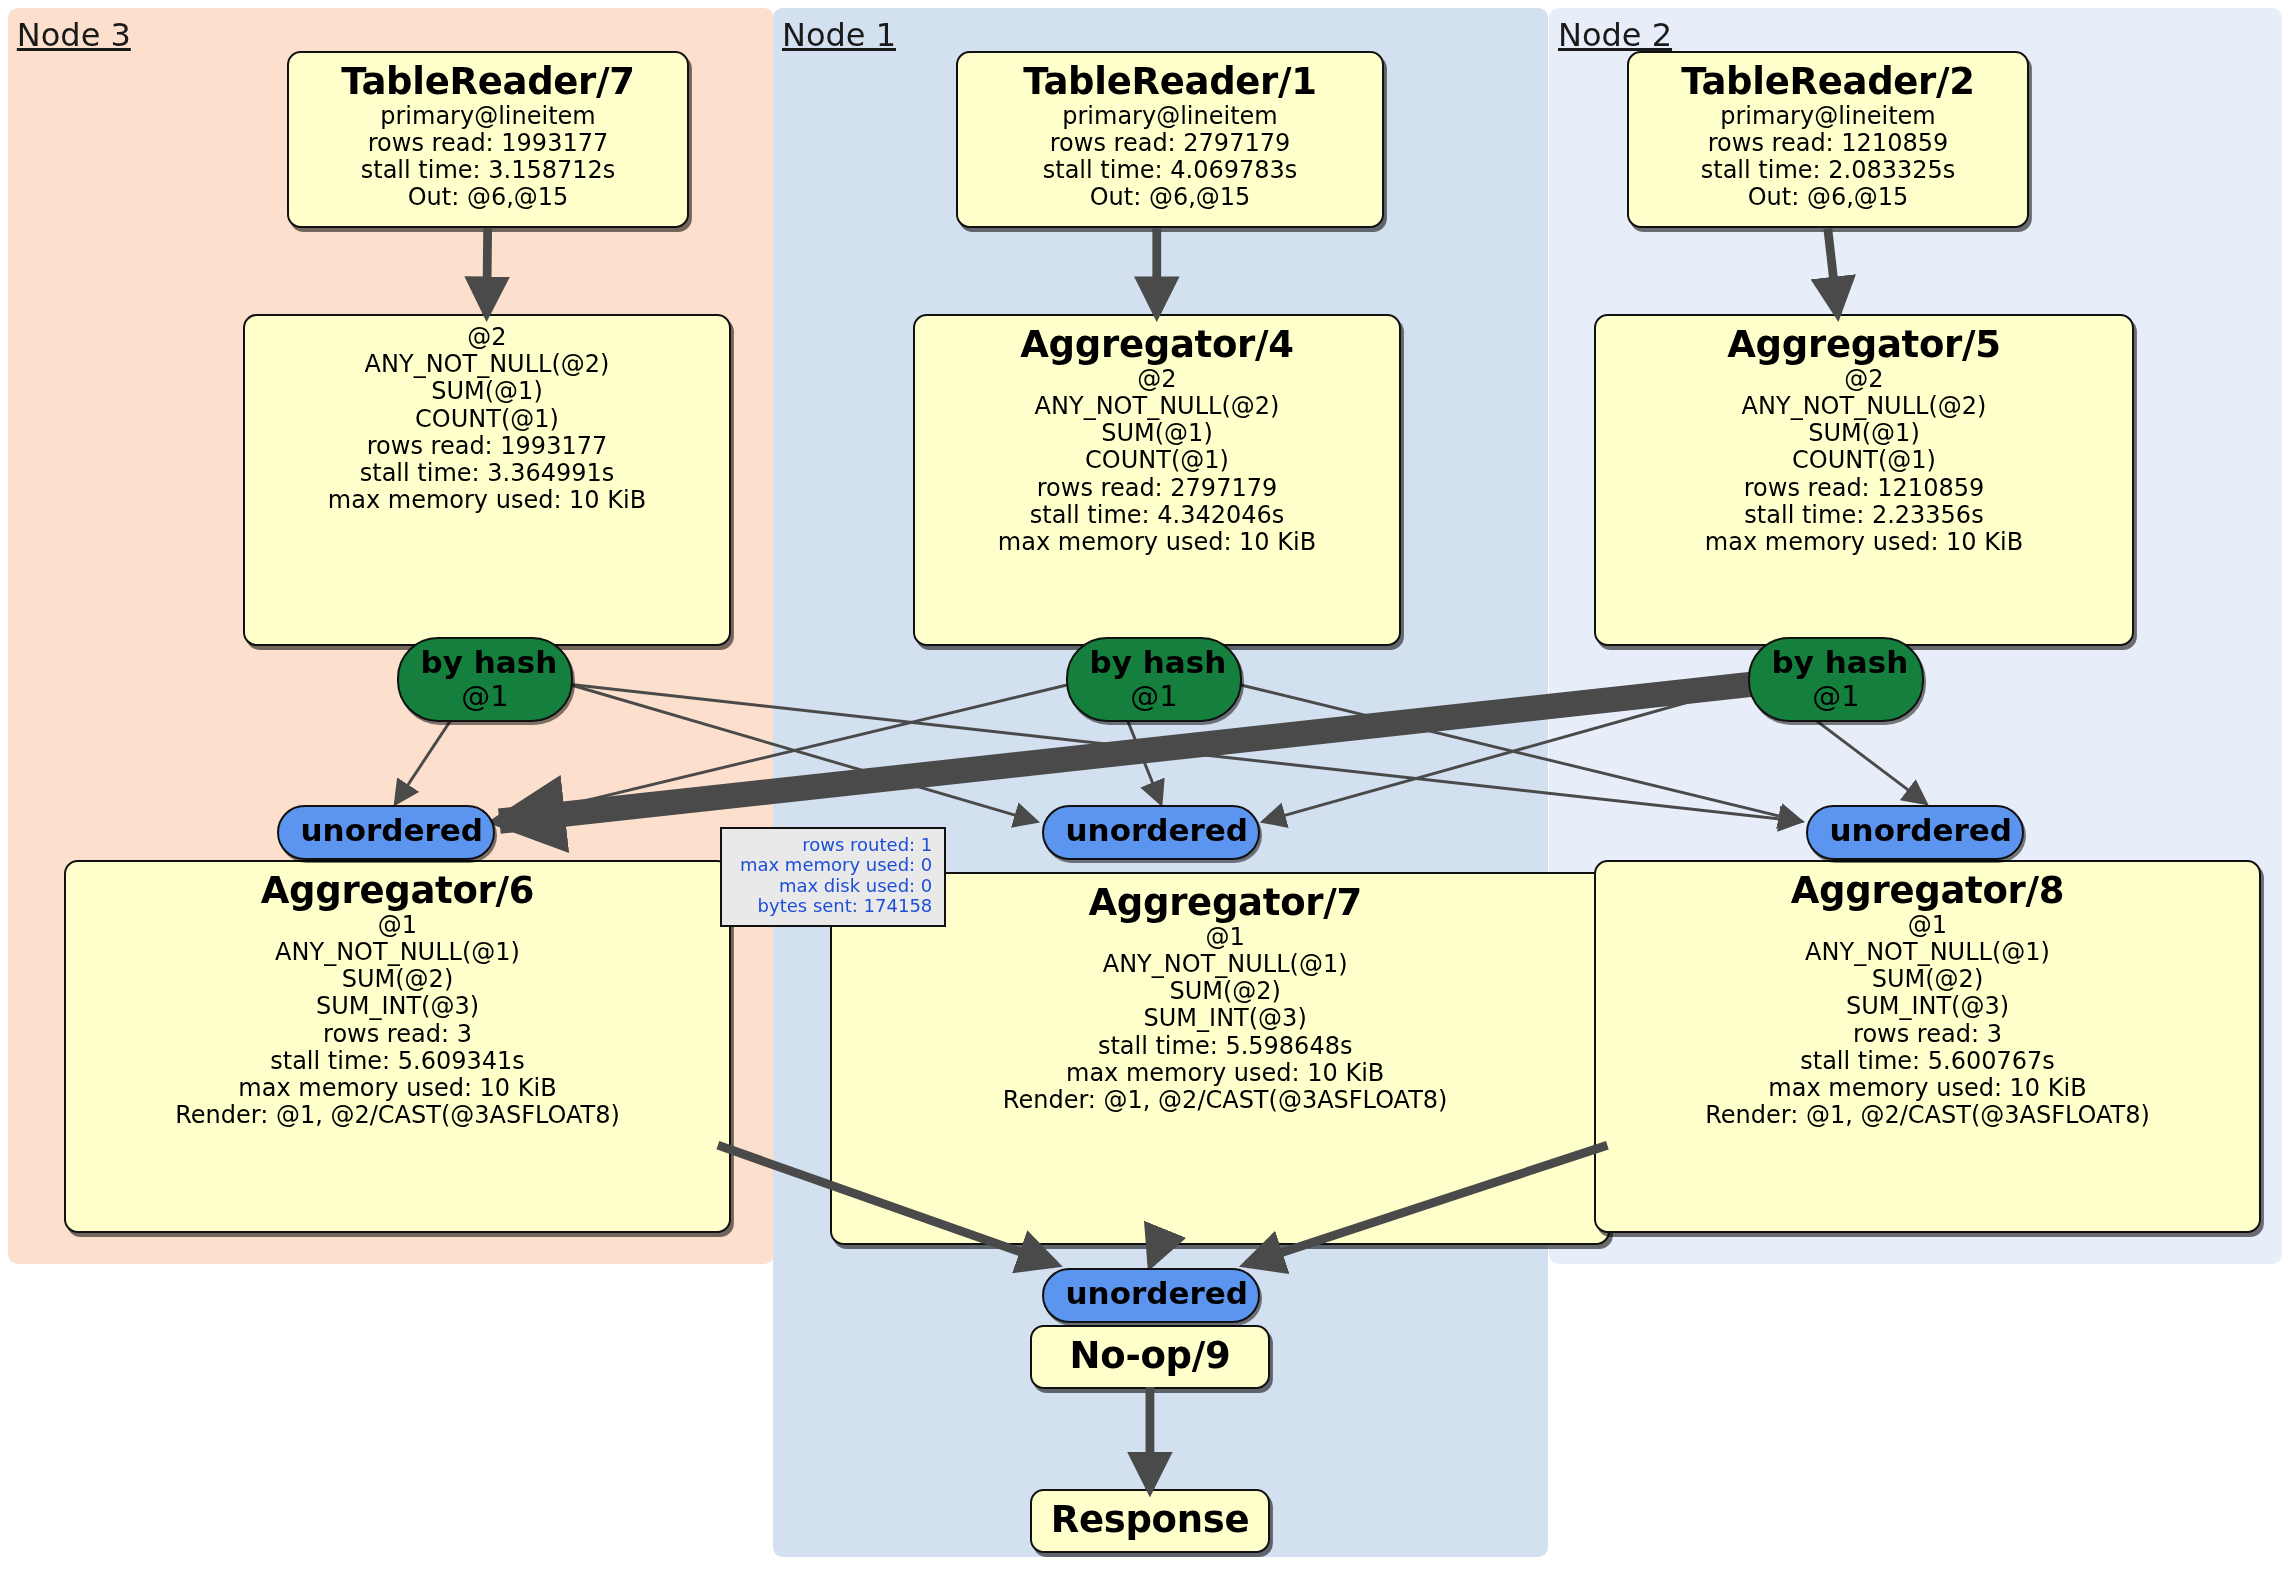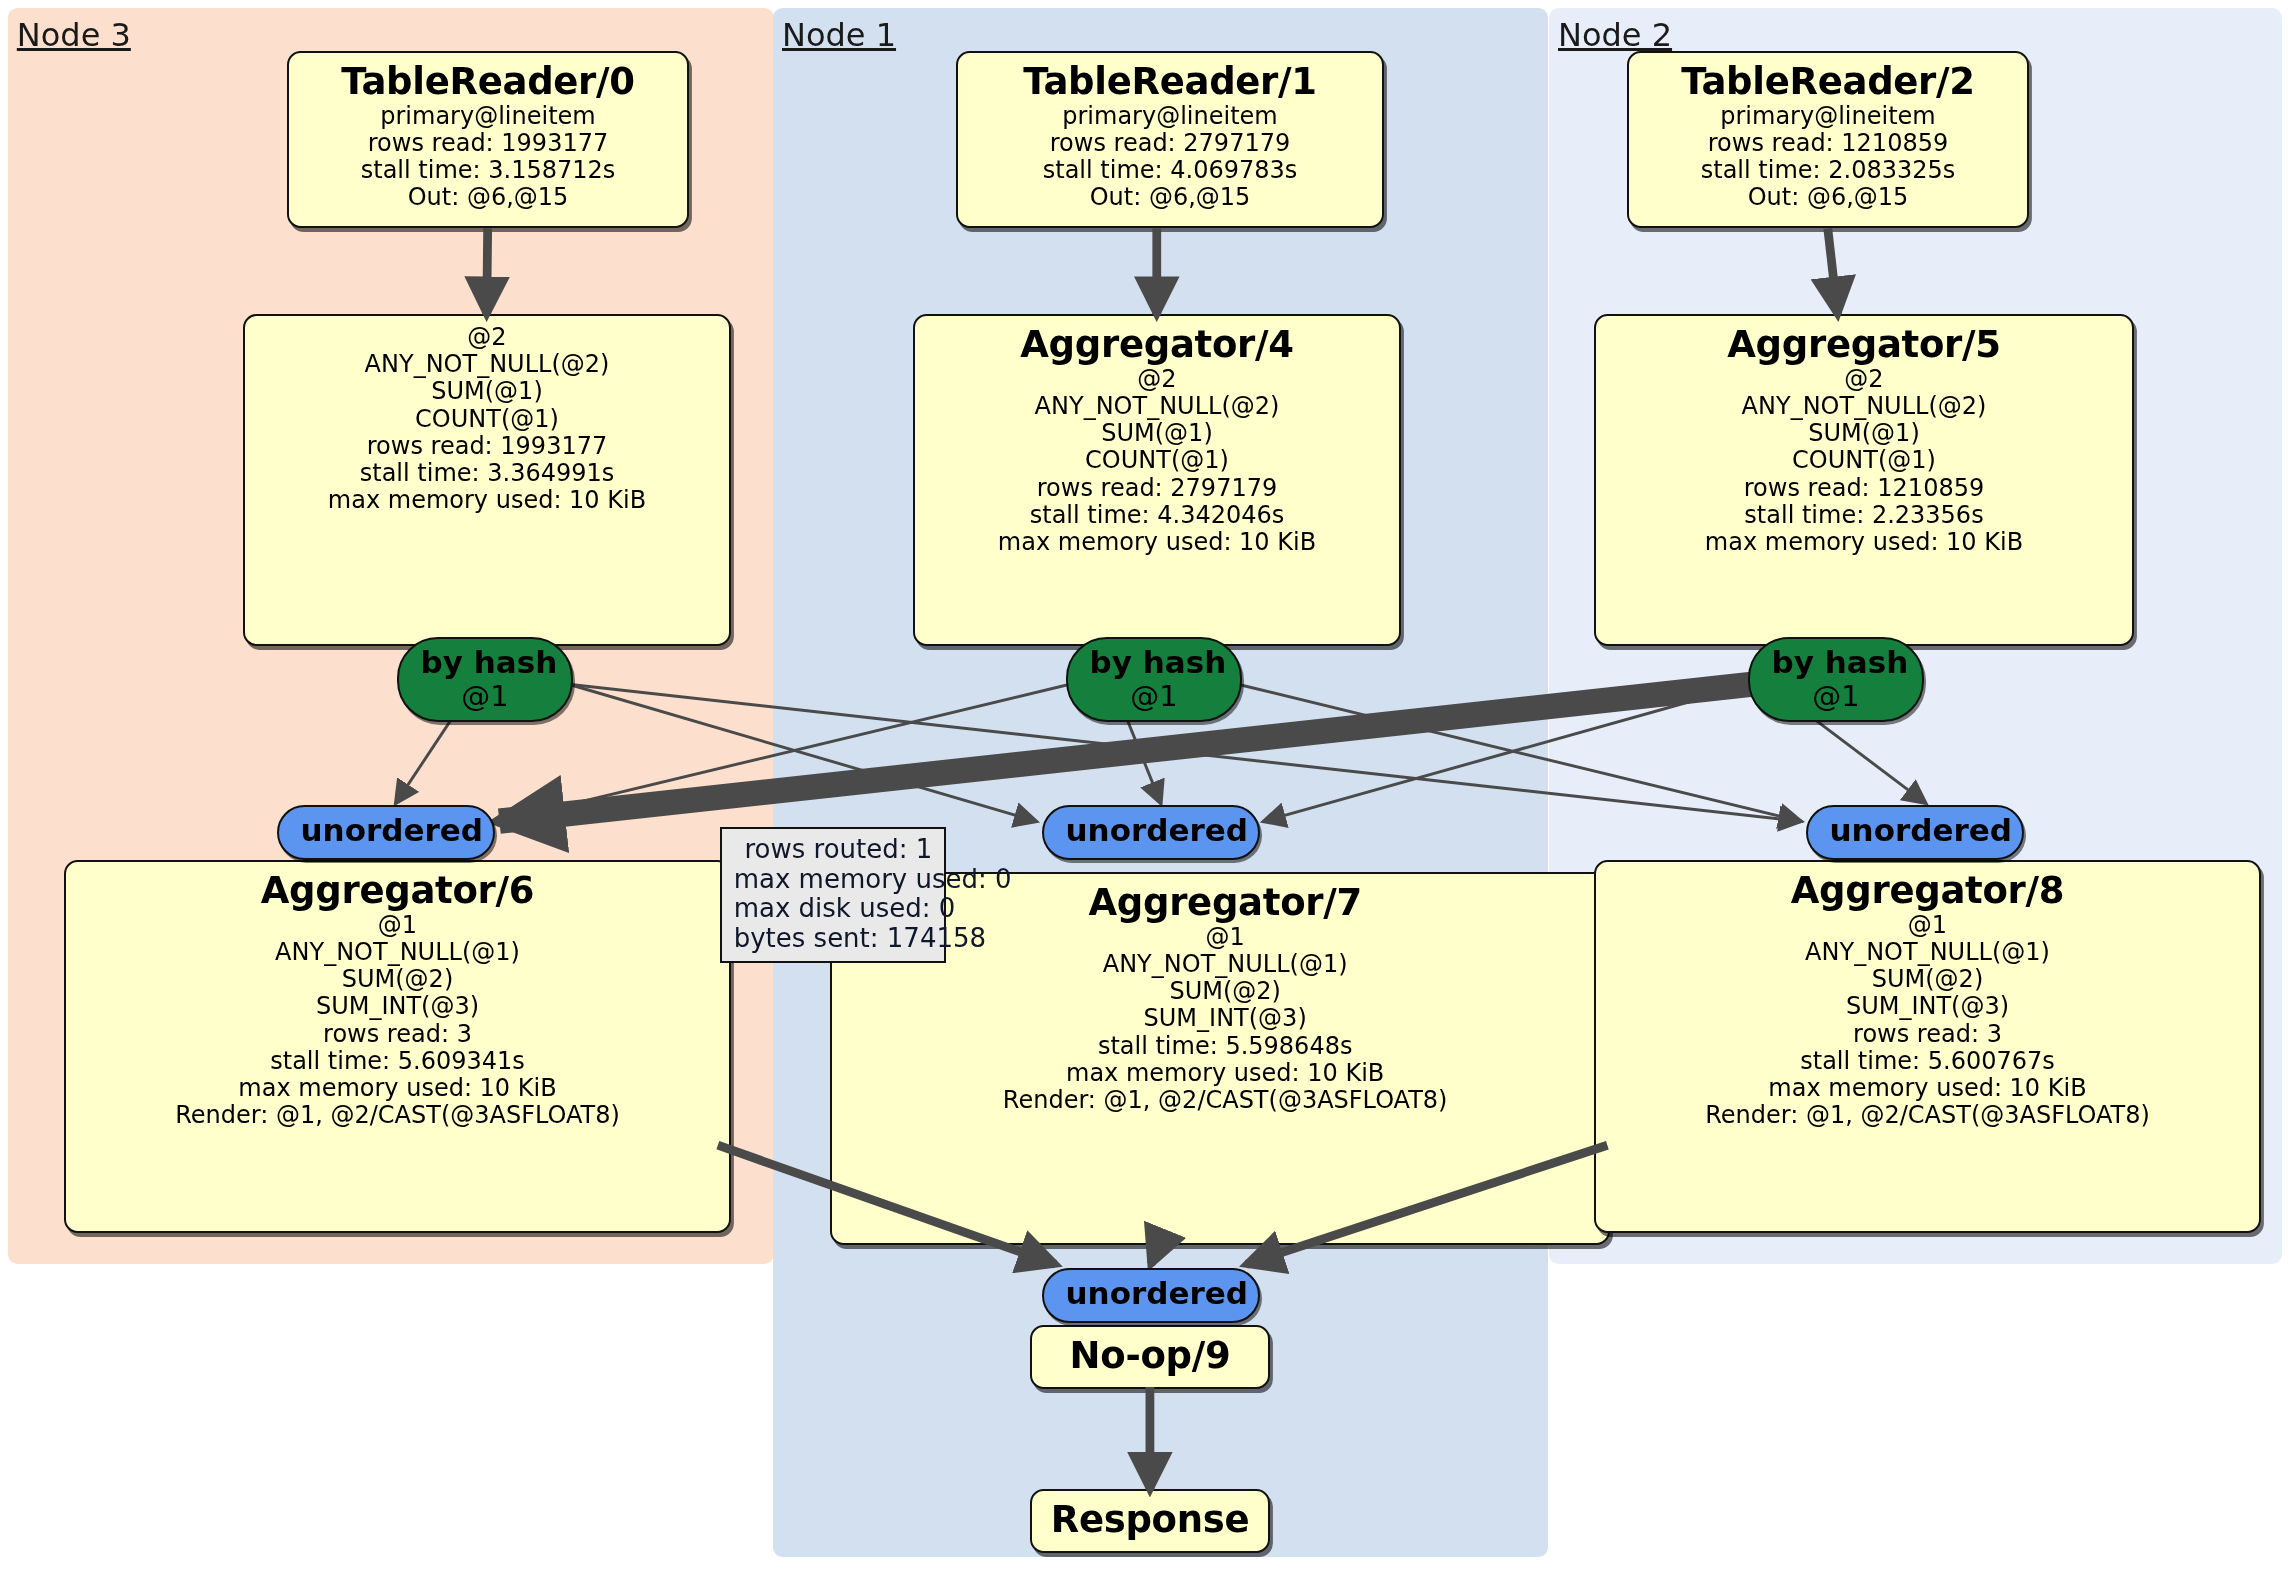--- a/index.html
+++ b/index.html
@@ -81,22 +81,22 @@
   .tooltip {
     position: absolute;
     background: #e9e9e9;
     border: 2.9px solid #111111;
     text-align: right;
     padding: 5.9px 11.7px 7.8px 11.7px;
     line-height: 1.14;
     z-index: 40;
   }
   .tooltip .ln {
-    font-size: 26px;
-    color: #0f172a;
+    font-size: 18px;
+    color: #1d4ed8;
     white-space: nowrap;
   }
   svg.edges {
     position: absolute;
     top: 0; left: 0;
     width: 2294px;
     height: 1596px;
     z-index: 3;
     pointer-events: none;
   }
@@ -145,21 +145,21 @@
         <line x1="1852" y1="731" x2="1974" y2="823" stroke-width="3" marker-end="url(#ah-thin)"></line>
         <line x1="736" y1="1174" x2="1082" y2="1296" stroke-width="9" marker-end="url(#ah-thick)"></line>
         <line x1="1193" y1="1264" x2="1180" y2="1296" stroke-width="9" marker-end="url(#ah-thick)"></line>
         <line x1="1648" y1="1174" x2="1278" y2="1296" stroke-width="9" marker-end="url(#ah-thick)"></line>
         <line x1="1179" y1="1422" x2="1179" y2="1527" stroke-width="9" marker-end="url(#ah-thick)"></line>
       </g>
   </svg>
 
   <div id="boxes">
       <div class="pbox" style="left: 287px; top: 51px; width: 402px; min-height: 177px;">
-        <div class="title">TableReader/0</div>
+        <div class="title">TableReader/7</div>
         <div class="ln">primary@lineitem</div>
         <div class="ln">rows read: 1993177</div>
         <div class="ln">stall time: 3.158712s</div>
         <div class="ln">Out: @6,@15</div>
       </div>
       <div class="pbox" style="left: 956px; top: 51px; width: 428px; min-height: 177px;">
         <div class="title">TableReader/1</div>
         <div class="ln">primary@lineitem</div>
         <div class="ln">rows read: 2797179</div>
         <div class="ln">stall time: 4.069783s</div>

